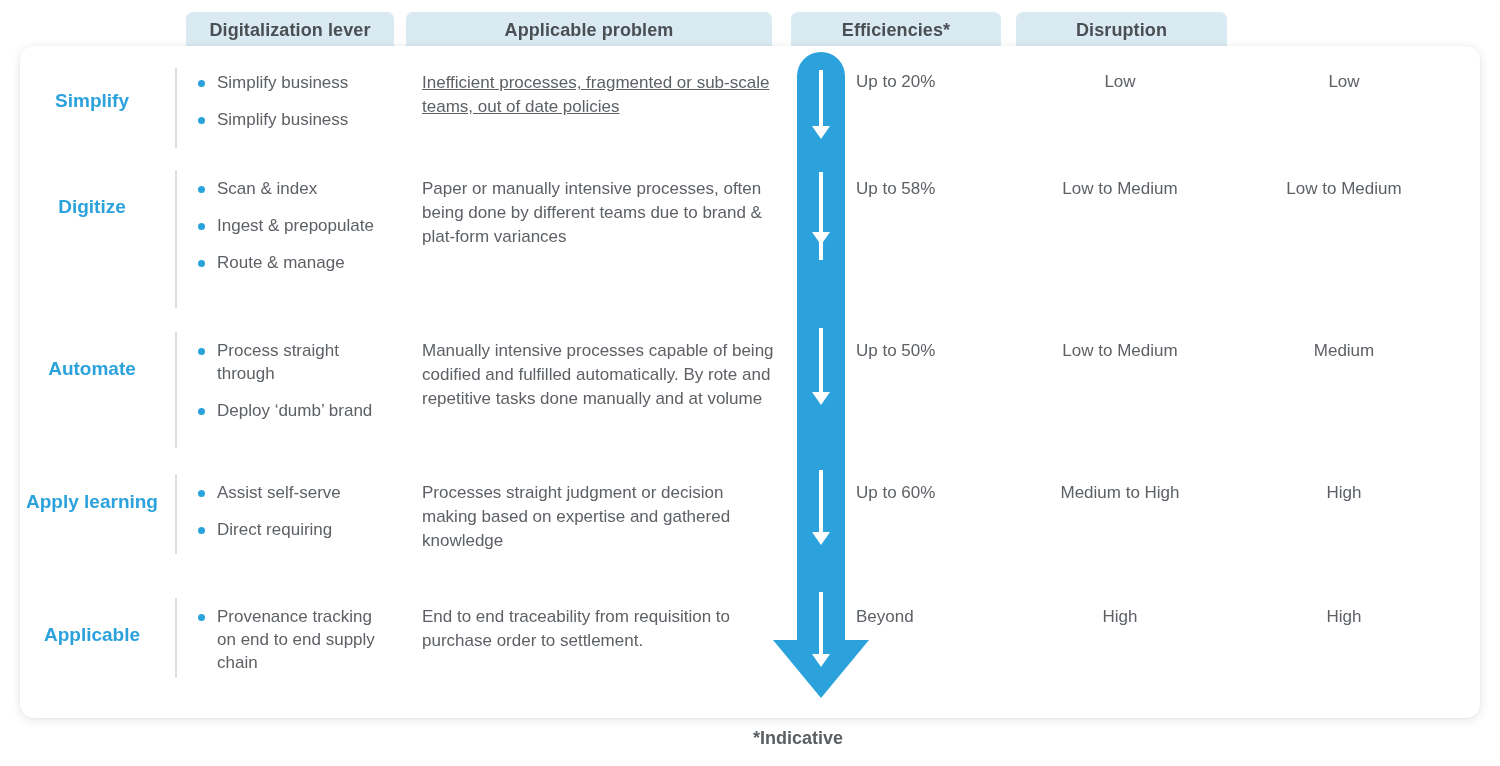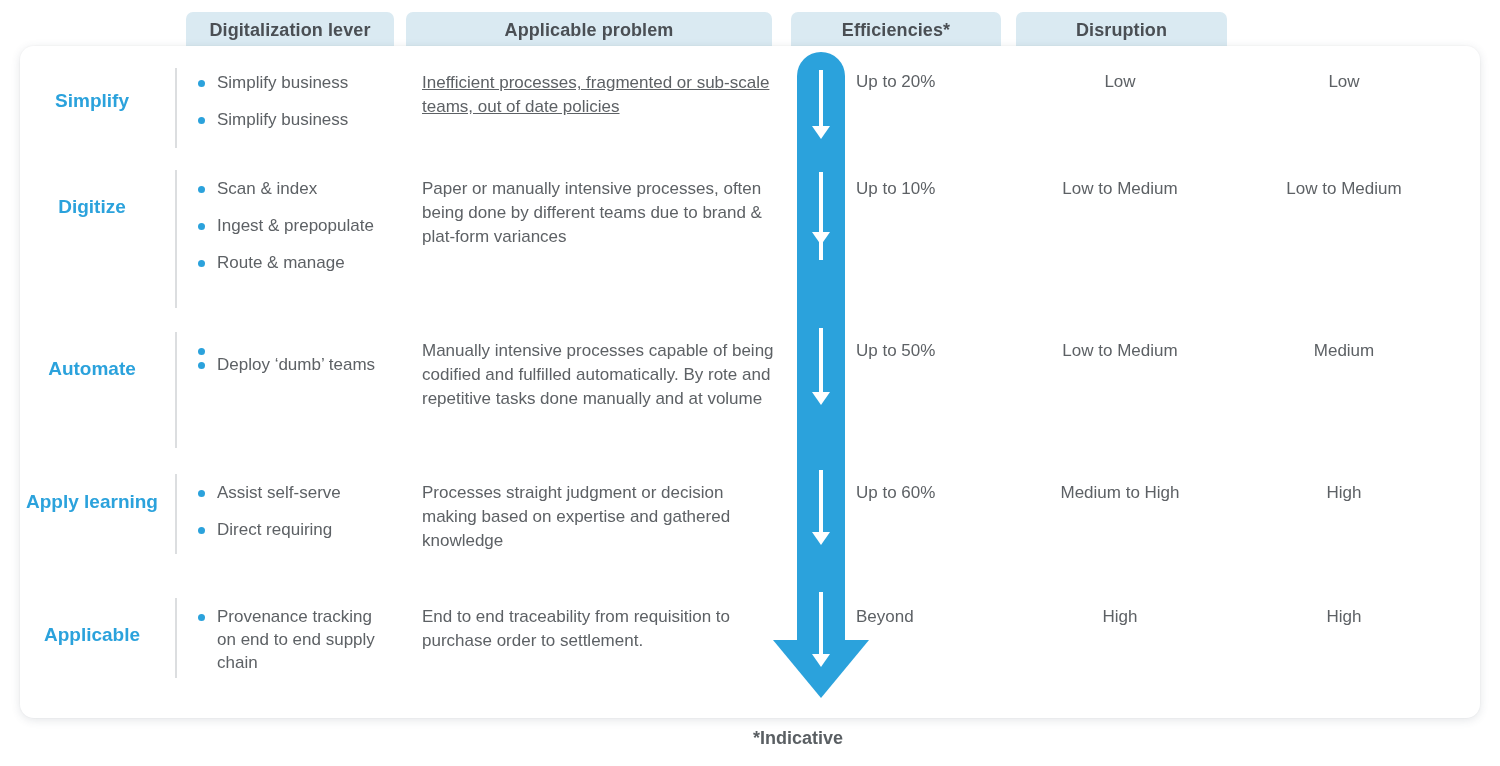--- a/index.html
+++ b/index.html
@@ -138,31 +138,31 @@
 
   <div class="row" style="top:170px;">
     <div class="divider" style="top:0px;height:138px;"></div>
     <div class="lever" style="top:26px;">Digitize</div>
     <div class="bullets" style="top:7px;">
       <div class="bul"><span class="dot"></span><span>Scan &amp; index</span></div>
       <div class="bul"><span class="dot"></span><span>Ingest &amp; prepopulate</span></div>
       <div class="bul"><span class="dot"></span><span>Route &amp; manage</span></div>
     </div>
     <div class="problem" style="top:7px;">Paper or manually intensive processes, often being done by different teams due to brand &amp; plat-form variances</div>
-    <div class="eff" style="top:9px;">Up to 10%</div>
+    <div class="eff" style="top:9px;">Up to 58%</div>
     <div class="disr" style="top:9px;">Low to Medium</div>
     <div class="cost" style="top:9px;">Low to Medium</div>
   </div>
 
   <div class="row" style="top:332px;">
     <div class="divider" style="top:0px;height:116px;"></div>
     <div class="lever" style="top:26px;">Automate</div>
     <div class="bullets" style="top:7px;">
-      <div class="bul"><span class="dot"></span></div>
-      <div class="bul"><span class="dot"></span><span>Deploy ‘dumb’ teams</span></div>
+      <div class="bul"><span class="dot"></span><span>Process straight through</span></div>
+      <div class="bul"><span class="dot"></span><span>Deploy ‘dumb’ brand</span></div>
     </div>
     <div class="problem" style="top:7px;">Manually intensive processes capable of being codified and fulfilled automatically. By rote and repetitive tasks done manually and at volume</div>
     <div class="eff" style="top:9px;">Up to 50%</div>
     <div class="disr" style="top:9px;">Low to Medium</div>
     <div class="cost" style="top:9px;">Medium</div>
   </div>
 
   <div class="row" style="top:474px;">
     <div class="divider" style="top:0px;height:80px;"></div>
     <div class="lever" style="top:17px;">Apply learning</div>

